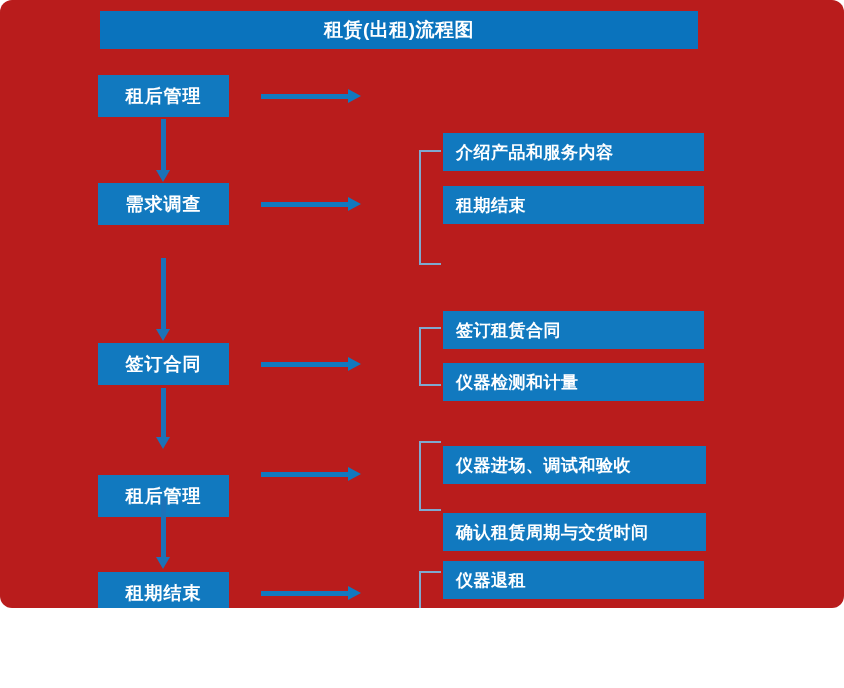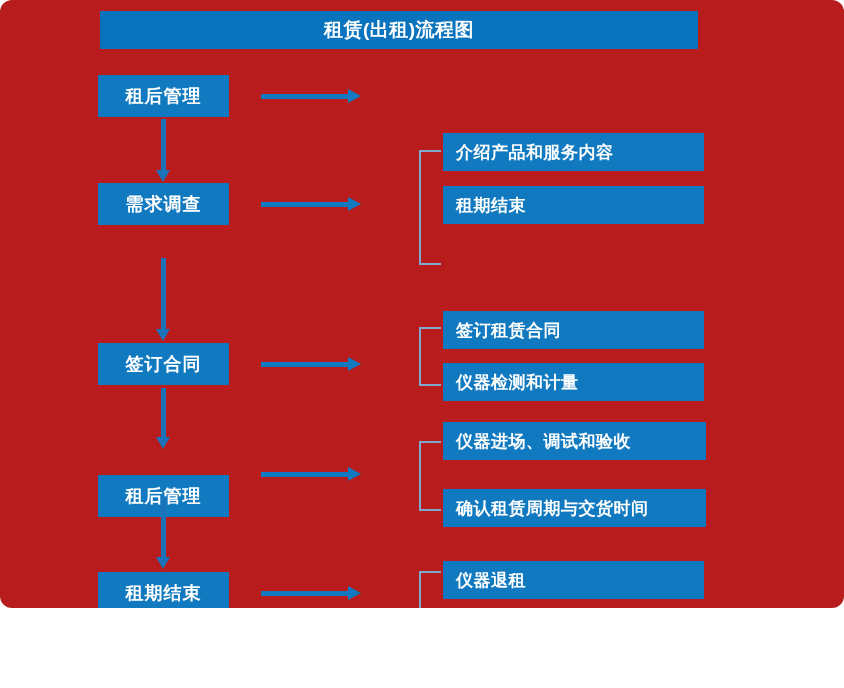--- a/index.html
+++ b/index.html
@@ -57,20 +57,21 @@
     display: flex;
     align-items: center;
     font-size: 17px;
     font-weight: bold;
     padding-left: 13px;
     box-sizing: border-box;
     letter-spacing: 0.5px;
   }
   .detail-box.wide {
     width: 263px;
+    margin-top: 24px;
   }
   
   .h-arrow {
     position: absolute;
     height: 14px;
   }
   .h-arrow .shaft {
     position: absolute;
     left: 0;
     top: 5px;

